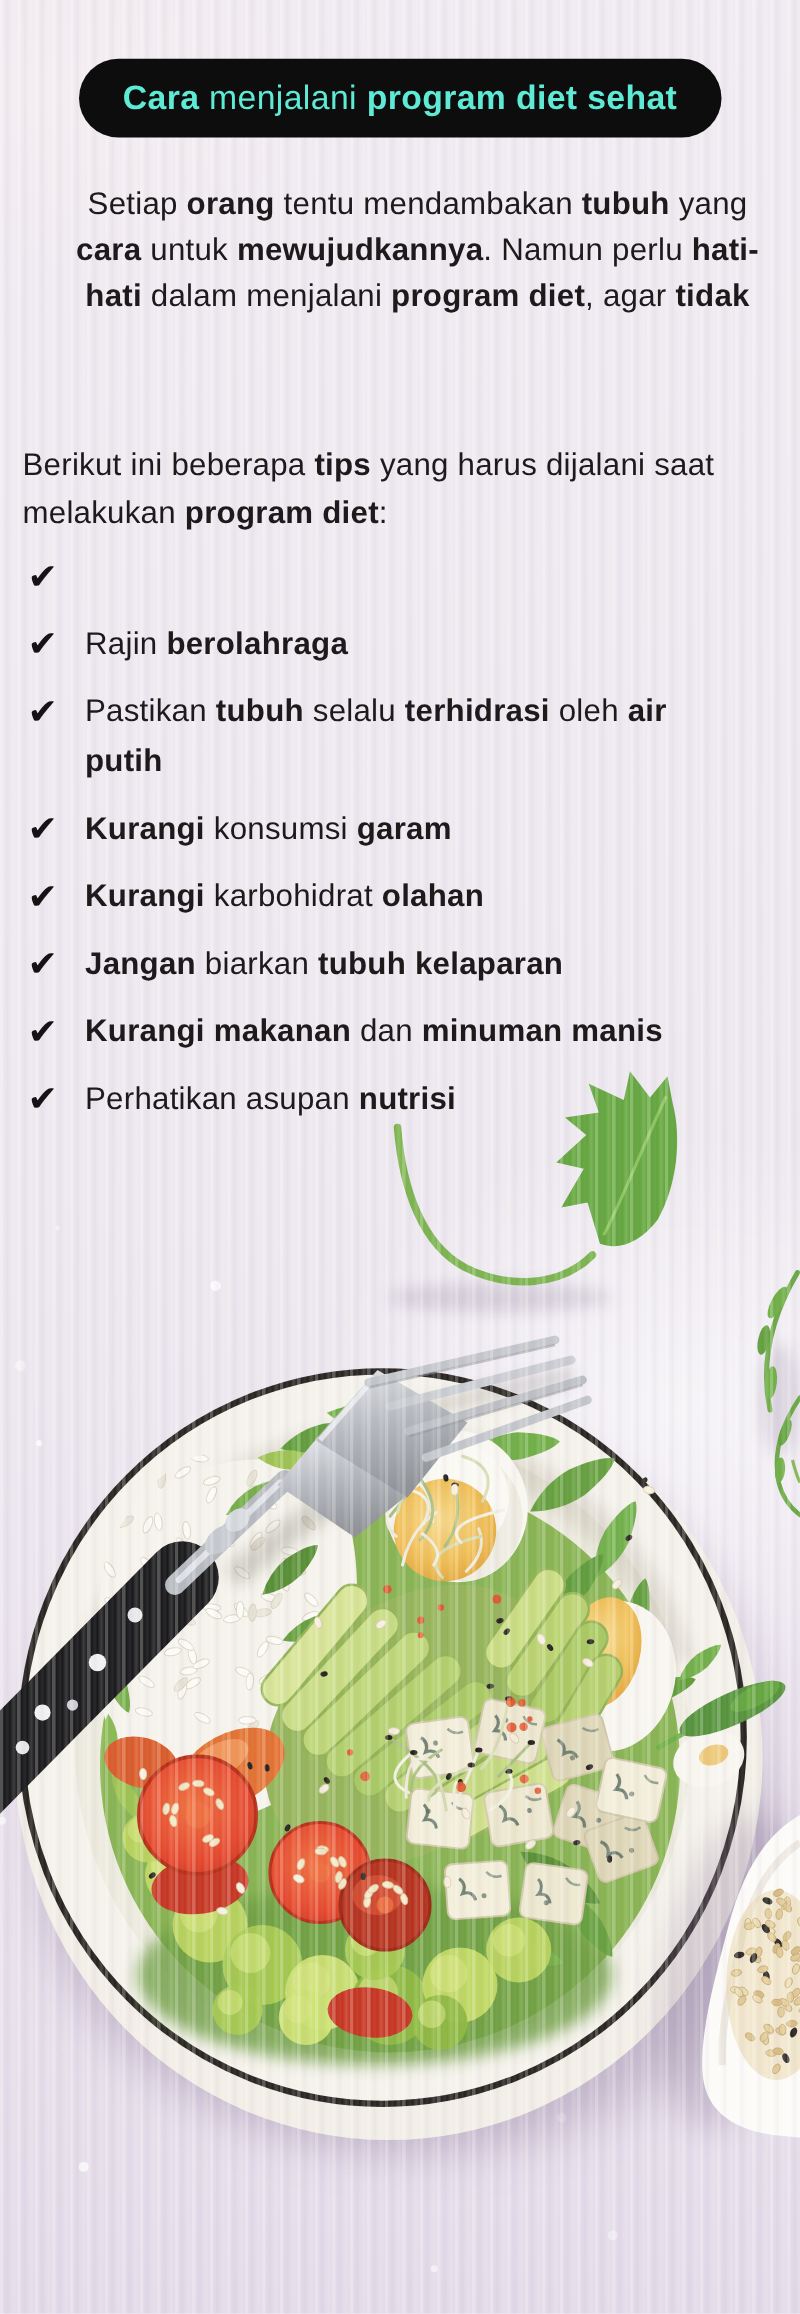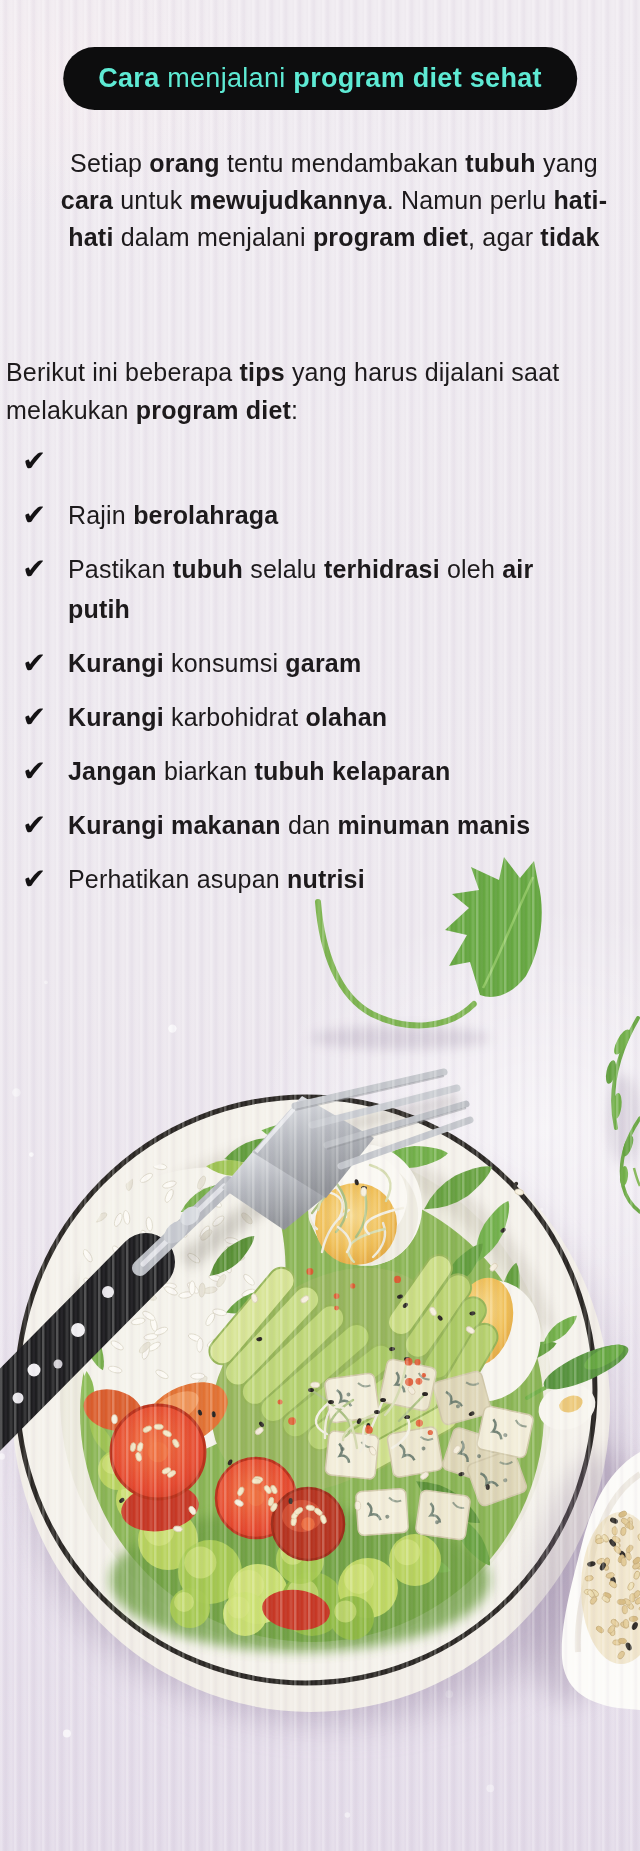--- a/index.html
+++ b/index.html
@@ -26,21 +26,21 @@
     position:absolute;top:47px;left:50%;transform:translateX(-50%);
     background:#0d0d0e;color:#5eead4;border-radius:32px;
     height:63px;line-height:63px;padding:0 35px;white-space:nowrap;
     font-size:27px;letter-spacing:0.3px;z-index:5;
   }
   .intro{
     position:absolute;top:145px;left:0;width:640px;text-align:center;
     font-size:25px;line-height:37px;letter-spacing:0.2px;z-index:5;margin-left:14px;
   }
   .tips-intro{
-    position:absolute;top:353px;left:6px;width:604px;text-align:left;
+    position:absolute;top:353px;left:18px;width:604px;text-align:left;
     font-size:25px;line-height:38px;letter-spacing:0.2px;z-index:5;
   }
   .tips{position:absolute;top:441px;left:22px;width:598px;z-index:5;}
   .tip{display:flex;align-items:flex-start;margin-bottom:14px;}
   .check{
     flex:0 0 46px;width:46px;font-family:"DejaVu Sans",sans-serif;
     font-size:29px;font-weight:700;line-height:40px;color:#141214;
   }
   .tip-text{font-size:25px;line-height:40px;letter-spacing:0.2px;}
   svg.photo{position:absolute;left:0;top:0;z-index:1;}

